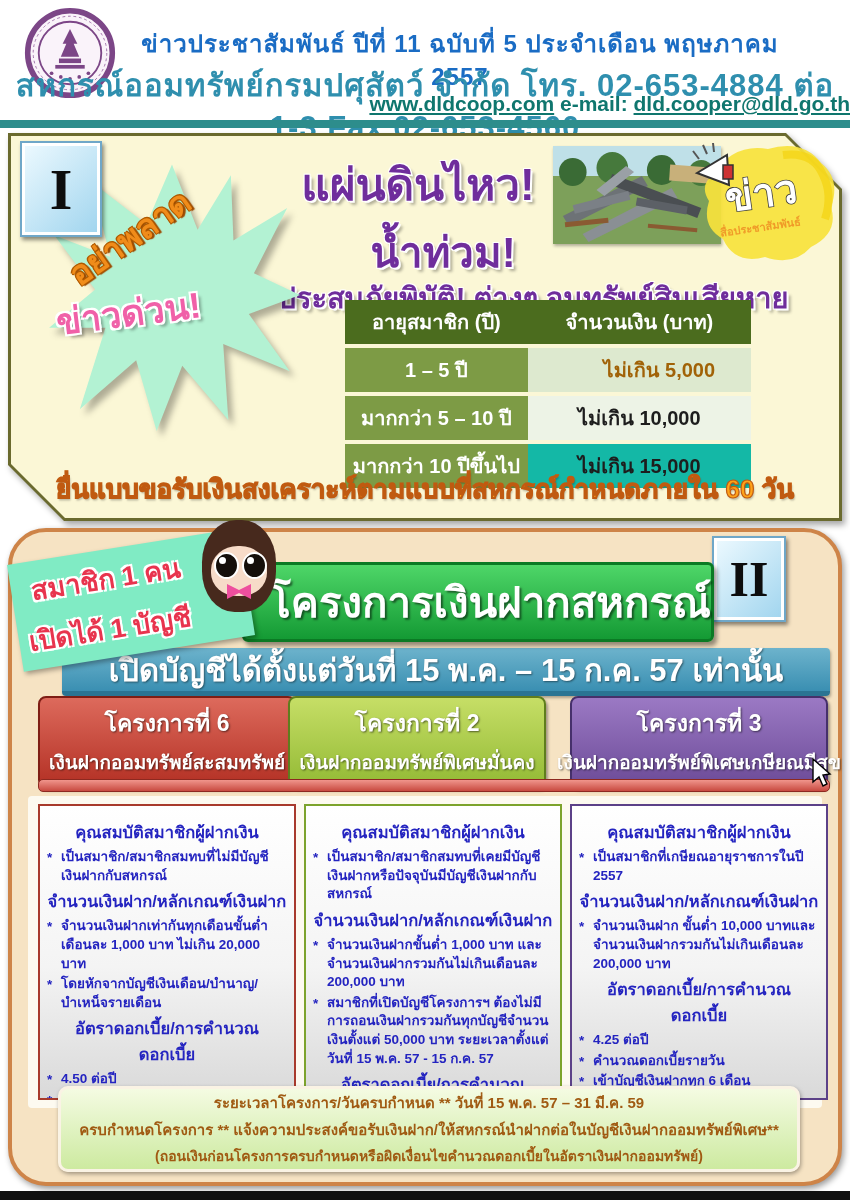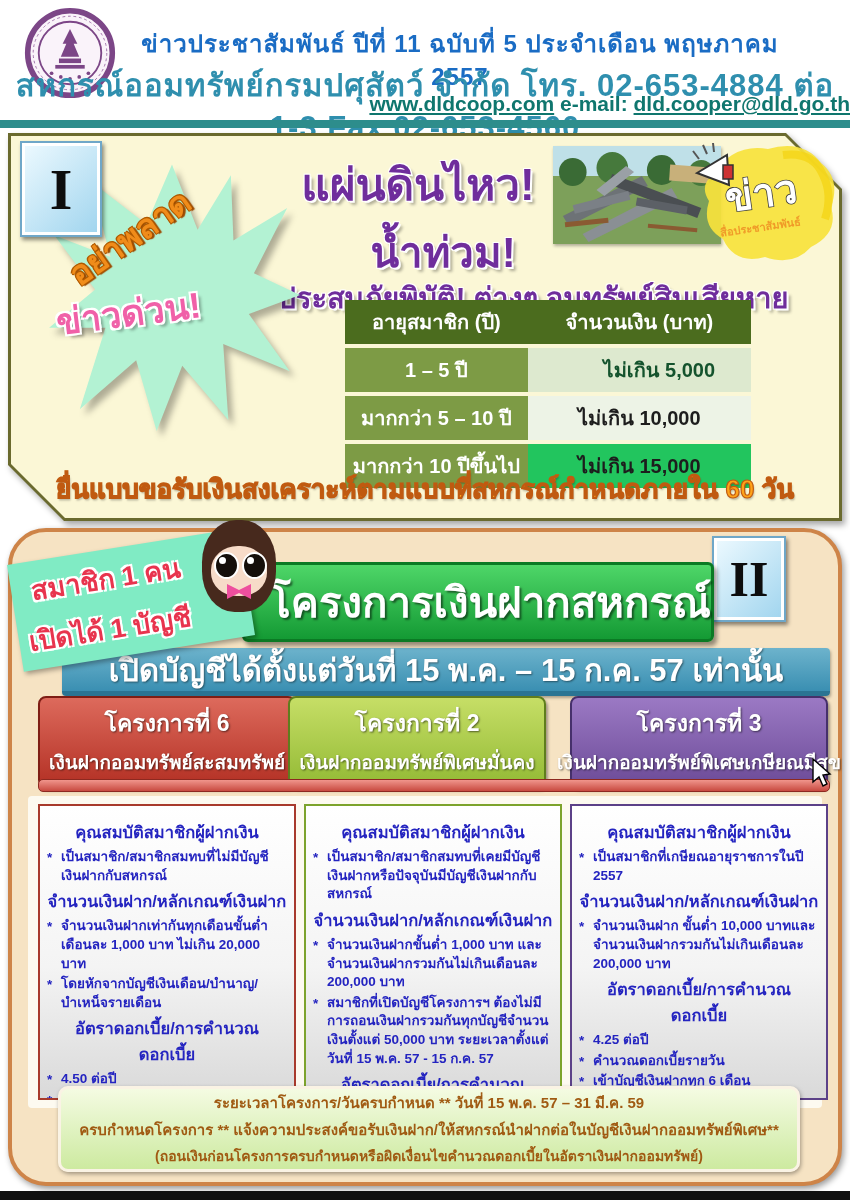--- a/index.html
+++ b/index.html
@@ -44,23 +44,23 @@
   .photo{position:absolute;left:545px;top:13px;width:168px;height:98px;z-index:2;box-shadow:1px 2px 3px rgba(0,0,0,.3);}
   .splash{position:absolute;left:675px;top:2px;width:158px;height:134px;z-index:3;}
 
   .s1-table{position:absolute;left:337px;top:167px;width:406px;z-index:4;}
   .t-row{display:flex;margin-bottom:4px;}
   .t-cell{box-sizing:border-box;padding:6px 4px;text-align:center;font-weight:bold;font-size:20px;}
   .t-age{width:45%;}
   .t-amt{width:55%;}
   .t-head .t-cell{background:#4b6c1e;color:#ffffff;}
   .t-body .t-age{background:#7d9b45;color:#ffffff;}
-  .r1 .t-amt{background:#dde9cf;color:#14532d;padding-left:44px;}
+  .r1 .t-amt{background:#dde9cf;color:#a16207;padding-left:44px;}
   .r2 .t-amt{background:#edf3e6;color:#1d1d1d;}
-  .r3 .t-amt{background:#22c55e;color:#1d1d1d;}
+  .r3 .t-amt{background:#14b8a6;color:#1d1d1d;}
 
   .s1-note{position:absolute;left:0;right:0;bottom:12px;text-align:center;z-index:4;
     font-size:26px;font-weight:bold;color:#ffa318;-webkit-text-stroke:1.2px #c05a10;
     text-shadow:1px 2px 2px rgba(0,0,0,.25);}
 
   
   .sec2{position:absolute;left:8px;top:528px;width:834px;height:658px;background:#f6e3c3;
     border:4px solid #ce8448;border-radius:38px;box-shadow:2px 3px 6px rgba(0,0,0,.4);box-sizing:border-box;}
   .sec2-panel{position:absolute;left:16px;top:264px;width:794px;height:312px;background:#fdfaf0;border-radius:4px;}
 

